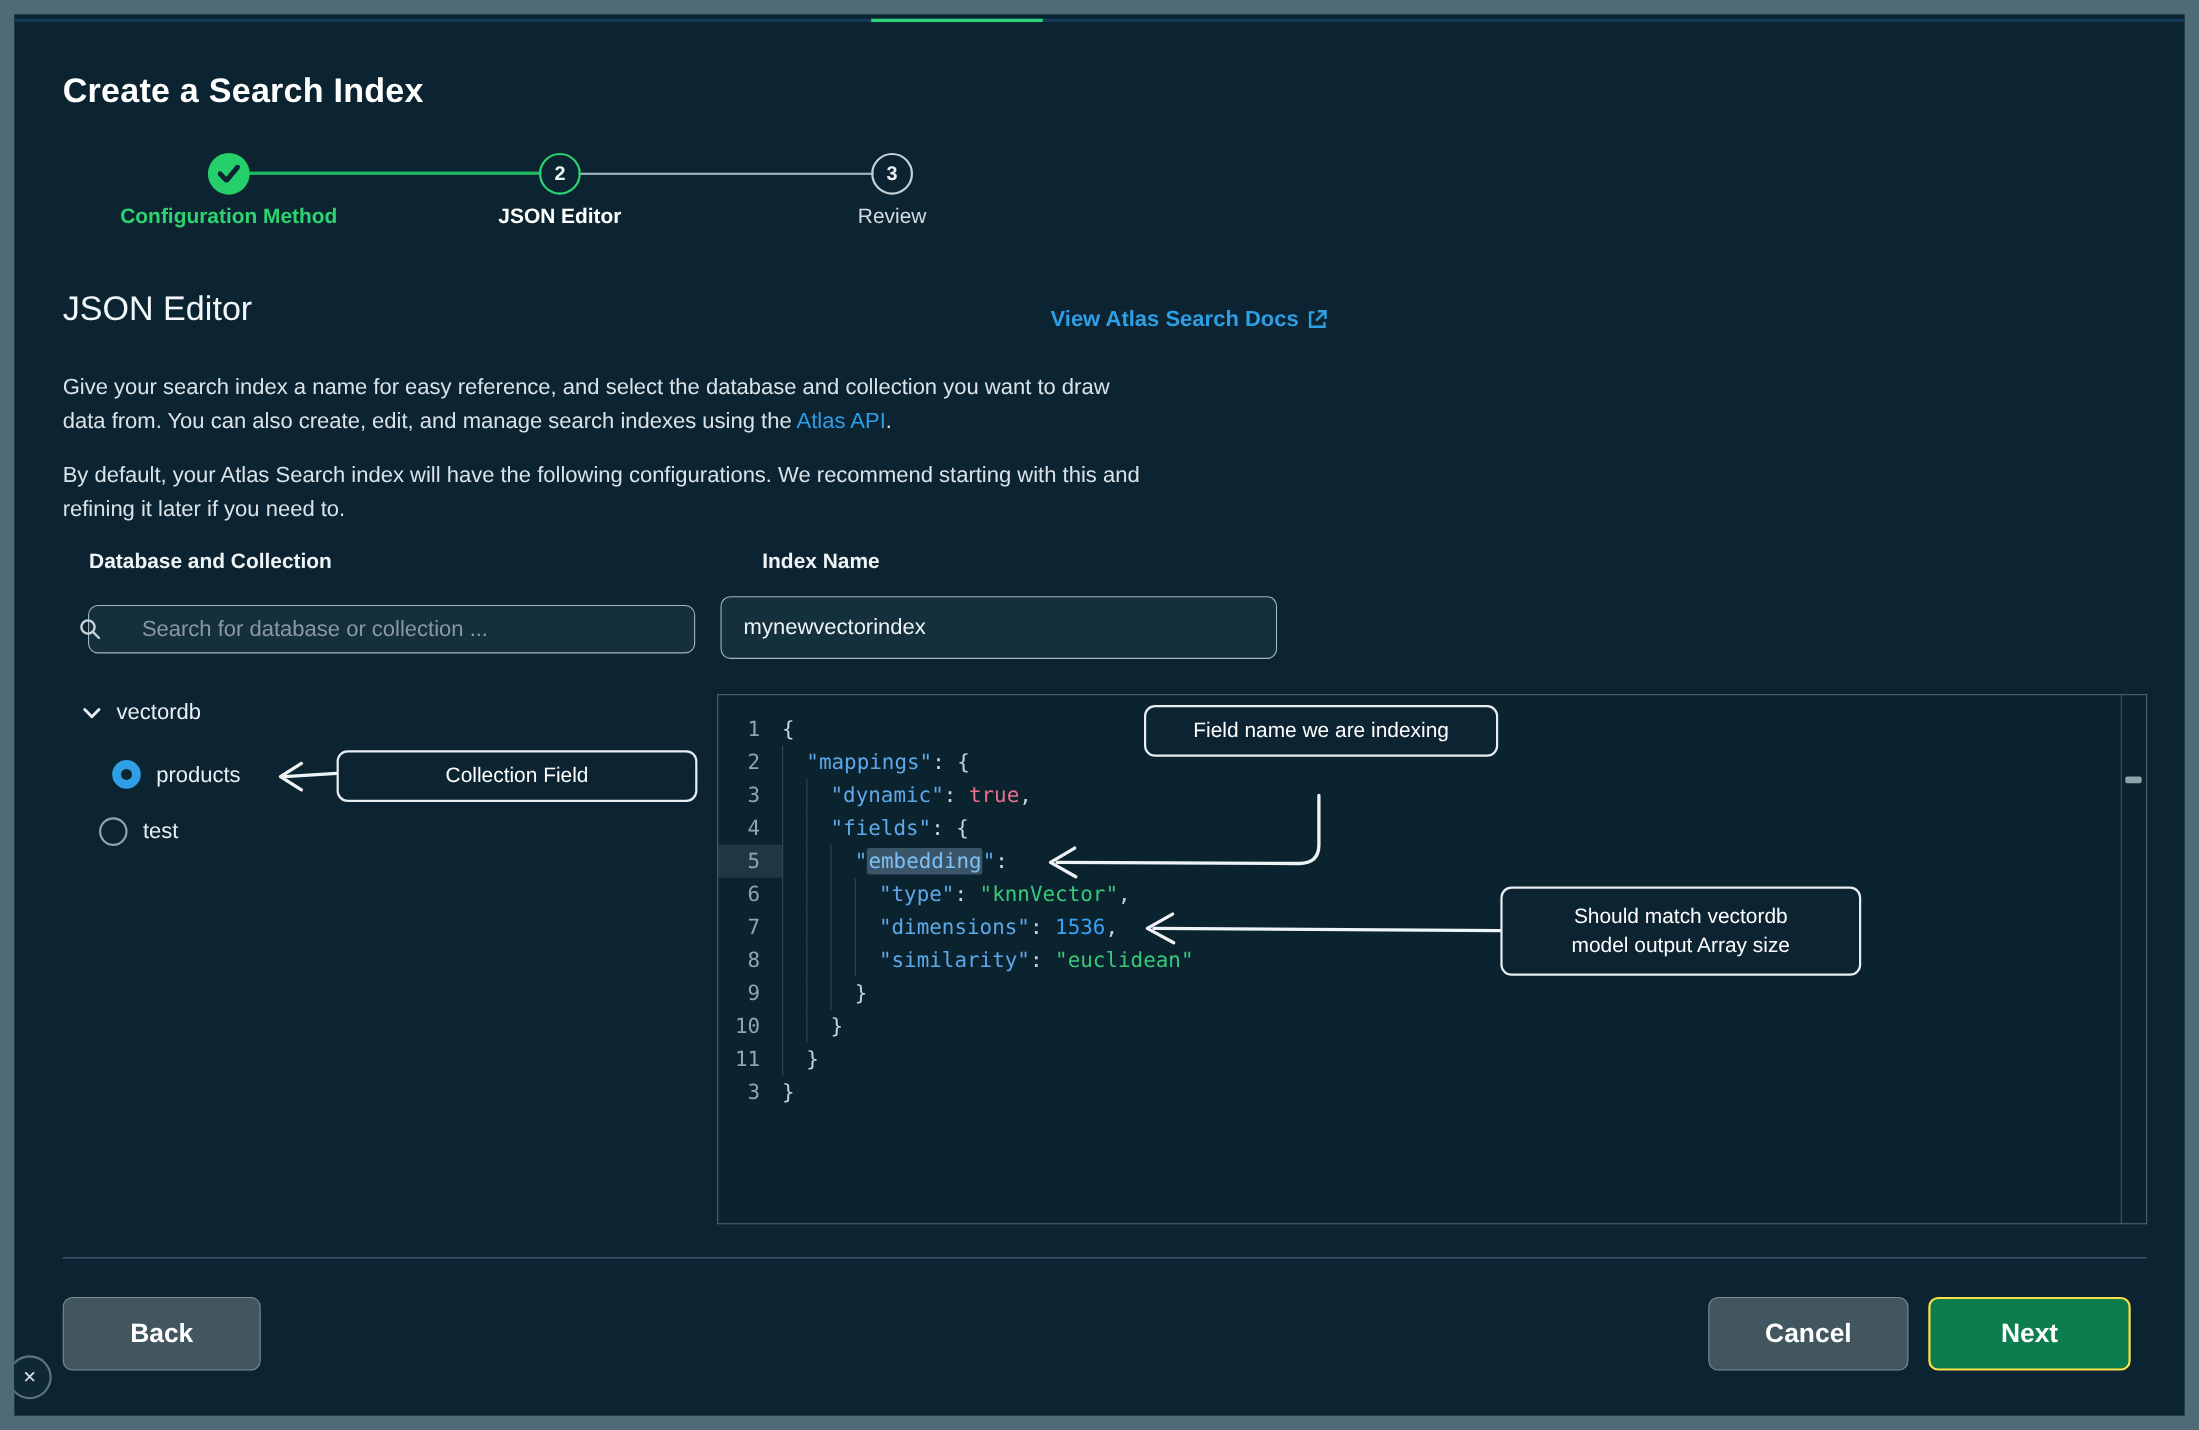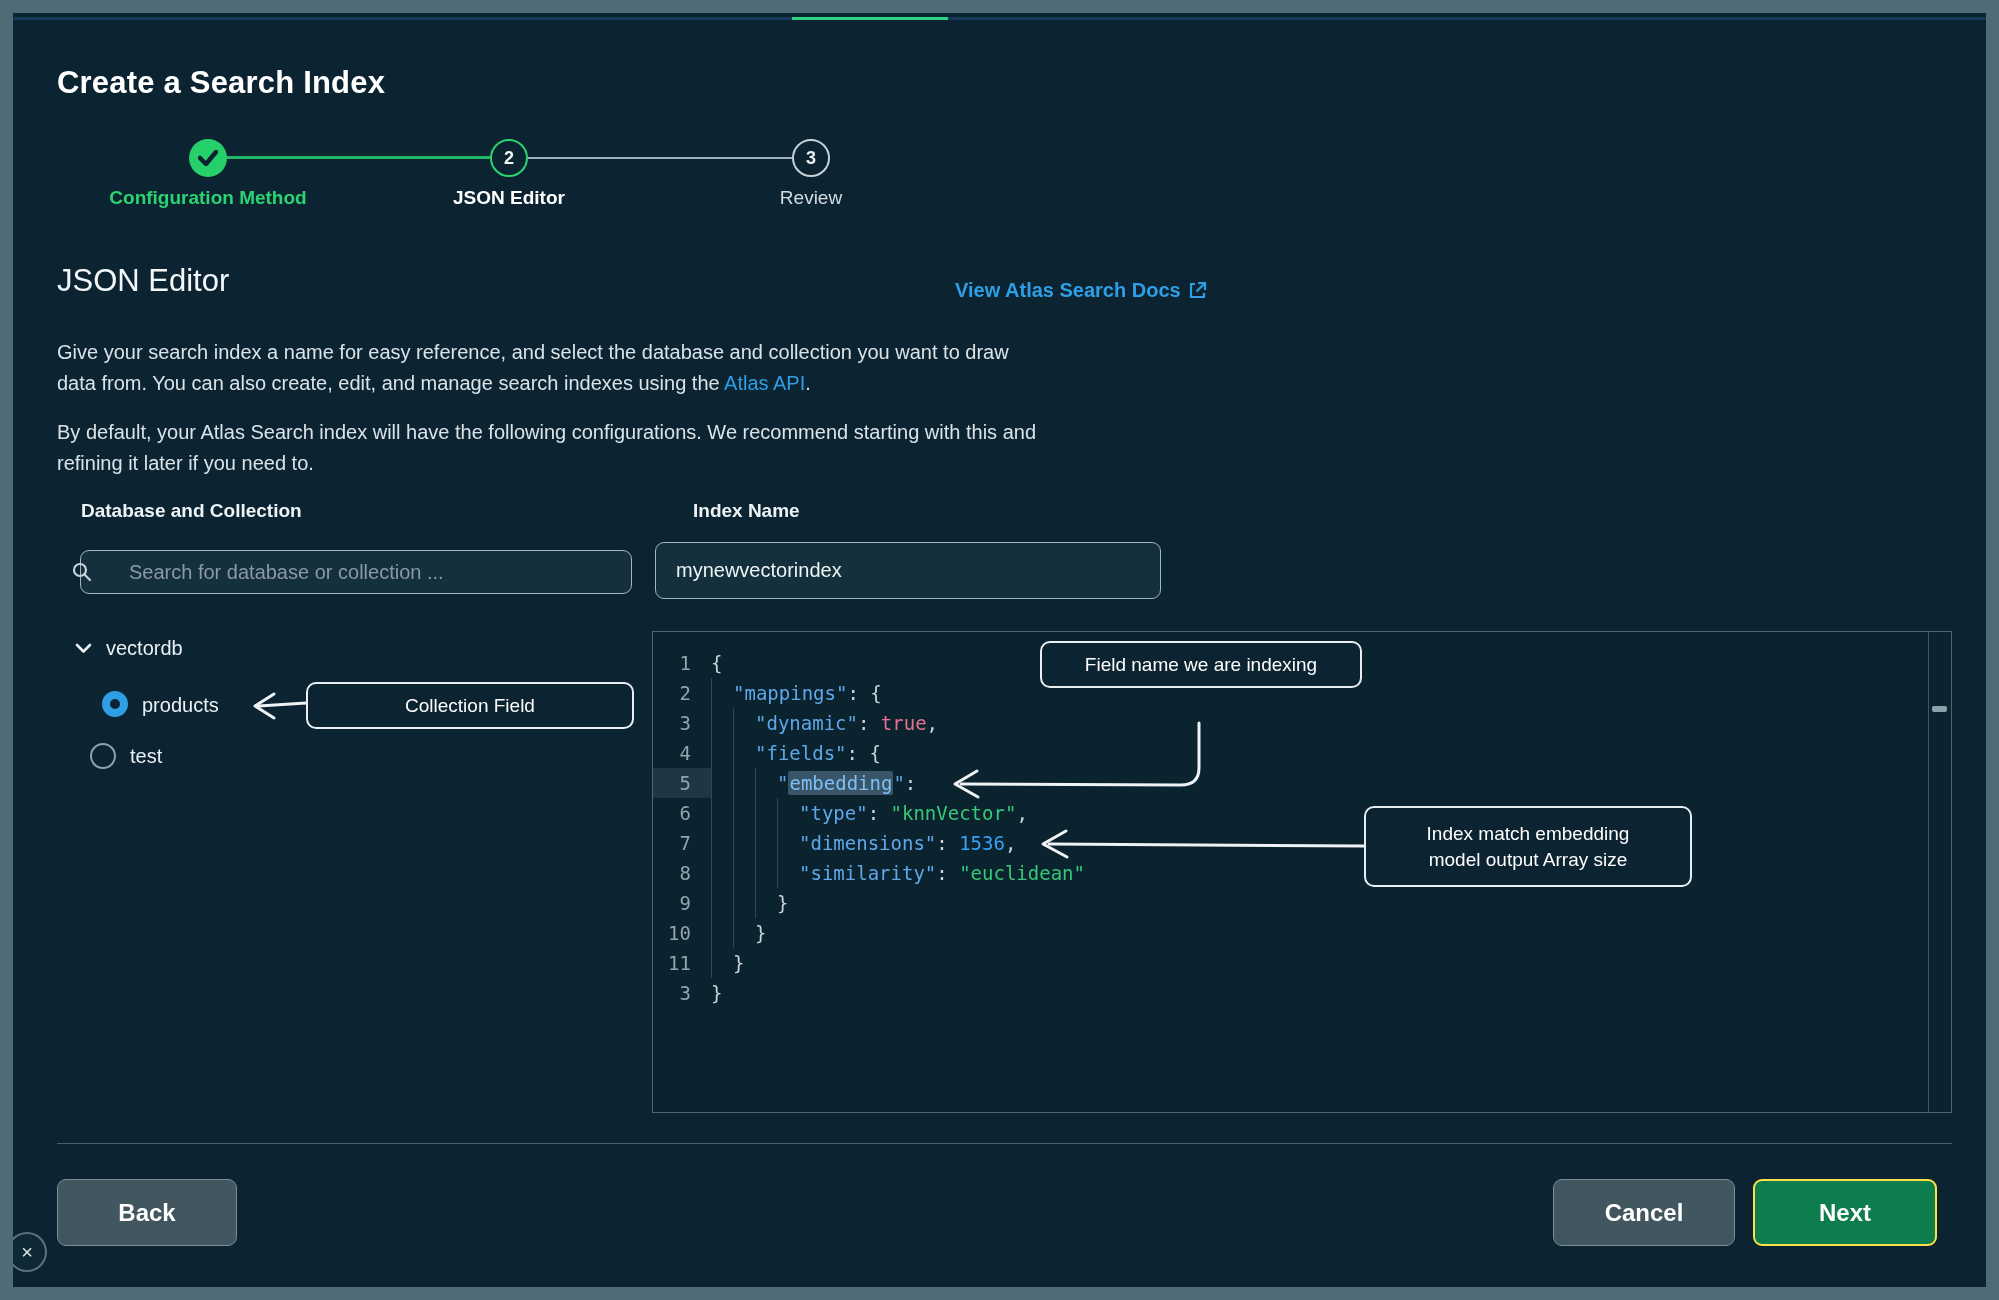--- a/index.html
+++ b/index.html
@@ -247,21 +247,21 @@
     </div>
   </div>
 
   <div class="callout co-collection">
     <span>Collection Field</span>
   </div>
   <div class="callout co-field">
     <span>Field name we are indexing</span>
   </div>
   <div class="callout co-dims">
-    <span>Index match embedding</span>
+    <span>Should match vectordb</span>
     <span>model output Array size</span>
   </div>
 
   <svg class="arrows" viewBox="0 0 1973 1274">
     <g stroke="#eef3f5" stroke-width="3" fill="none" stroke-linecap="round" stroke-linejoin="round">
       <path d="M293,690 L246,693"></path>
       <path d="M261,681 L242,693 L261,705"></path>
       <path d="M1186,710 L1186,755 Q1186,772 1168,772 L948,771"></path>
       <path d="M964,758 L942,771 L965,784"></path>
       <path d="M1351,833 L1036,831"></path>

